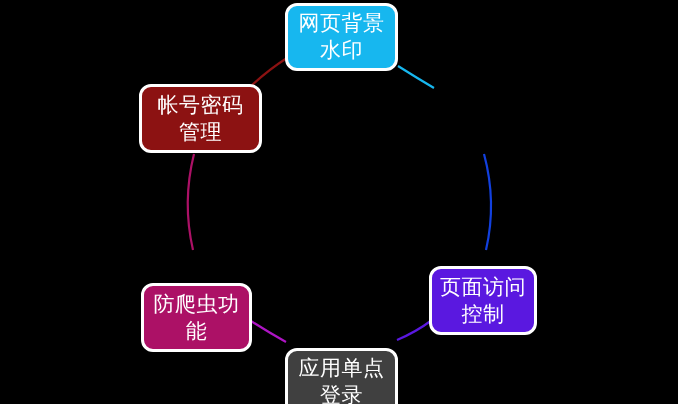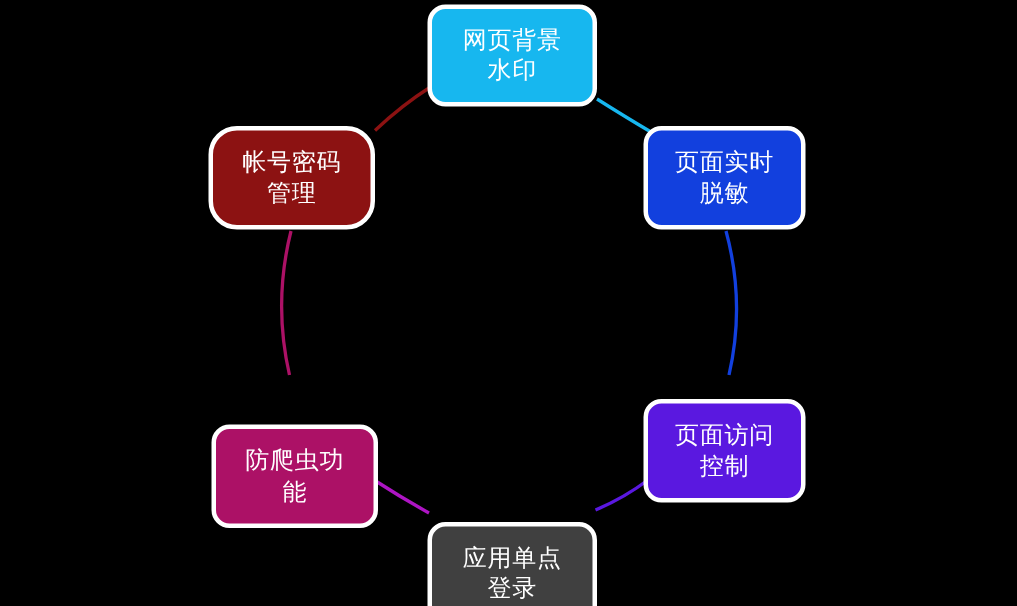--- a/index.html
+++ b/index.html
@@ -25,21 +25,21 @@
   .node {
     position: absolute;
     box-sizing: border-box;
     border-radius: 12px;
     border: 3px solid #ffffff;
     display: flex;
     align-items: center;
     justify-content: center;
     text-align: center;
     color: #ffffff;
-    font-size: 16px;
+    font-size: 21px;
     line-height: 1.28;
     letter-spacing: 0.5px;
     font-weight: 400;
     z-index: 5;
   }
   .node-label {
     display: block;
     white-space: pre-line;
     padding: 0 6px;
   }
@@ -55,34 +55,30 @@
     <path d="M 484 154 Q 497 202 486 250" fill="none" stroke-width="2.2" stroke="#1240de"></path>
     <path d="M 432 320 Q 416 332 397 340" fill="none" stroke-width="2.2" stroke="#5a18e0"></path>
     <path d="M 286 342 Q 268 332 251 321" fill="none" stroke-width="2.2" stroke="#ae15c4"></path>
     <path d="M 193 250 Q 182 202 194 154" fill="none" stroke-width="2.2" stroke="#ac1166"></path>
   </svg>
 
   <div class="node" style="left: 285px; top: 3px; width: 113px; height: 68px; background: rgb(23, 183, 239); border-color: rgb(255, 255, 255); color: rgb(255, 255, 255);">
     <span class="node-label">网页背景
 水印</span>
   </div>
-  <div class="node" style="left: 429px; top: 84px; width: 108px; height: 69px; background: rgb(18, 64, 222); border-color: rgb(255, 255, 255); color: rgb(255, 255, 255);">
-    <span class="node-label">页面实时
-脱敏</span>
-  </div>
   <div class="node" style="left: 429px; top: 266px; width: 108px; height: 69px; background: rgb(90, 24, 224); border-color: rgb(255, 255, 255); color: rgb(255, 255, 255);">
     <span class="node-label">页面访问
 控制</span>
   </div>
   <div class="node" style="left: 285px; top: 348px; width: 113px; height: 68px; background: #404040; border-color: rgb(255, 255, 255); color: rgb(255, 255, 255);">
     <span class="node-label">应用单点
 登录</span>
   </div>
   <div class="node" style="left: 141px; top: 251px; width: 111px; height: 69px; background: rgb(172, 17, 102); border-color: rgb(255, 255, 255); color: rgb(255, 255, 255); margin-top: 32px;">
     <span class="node-label">防爬虫功
 能</span>
   </div>
-  <div class="node" style="left: 139px; top: 84px; width: 111px; height: 69px; background: rgb(140, 18, 18); border-color: rgb(255, 255, 255); color: rgb(255, 255, 255); border-radius: 19px;">
+  <div class="node" style="left: 139px; top: 84px; width: 123px; height: 69px; background: rgb(140, 18, 18); border-color: rgb(255, 255, 255); color: rgb(255, 255, 255);">
     <span class="node-label">帐号密码
 管理</span>
   </div>
 
 </div>
 
 </body></html>

